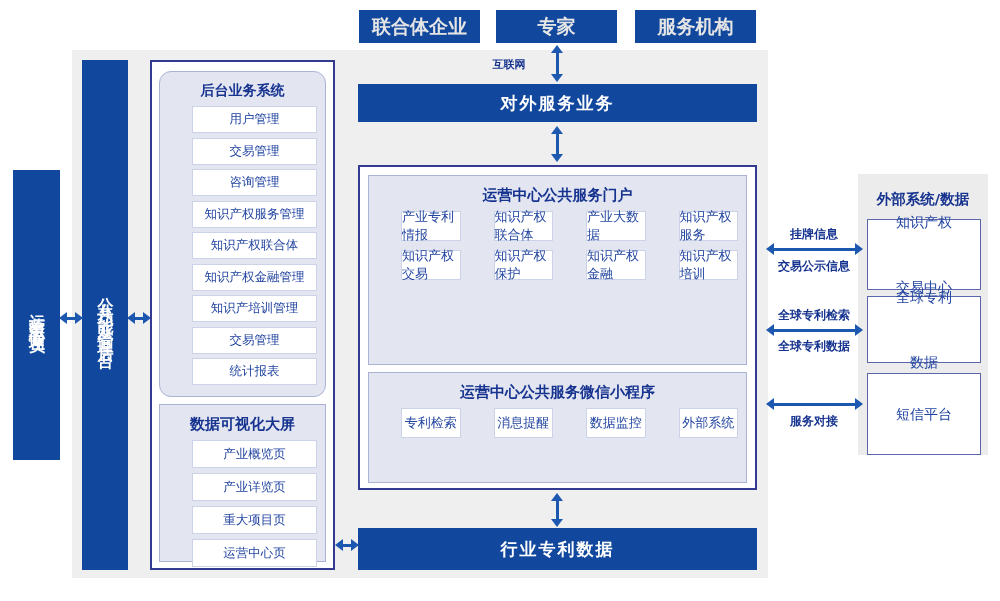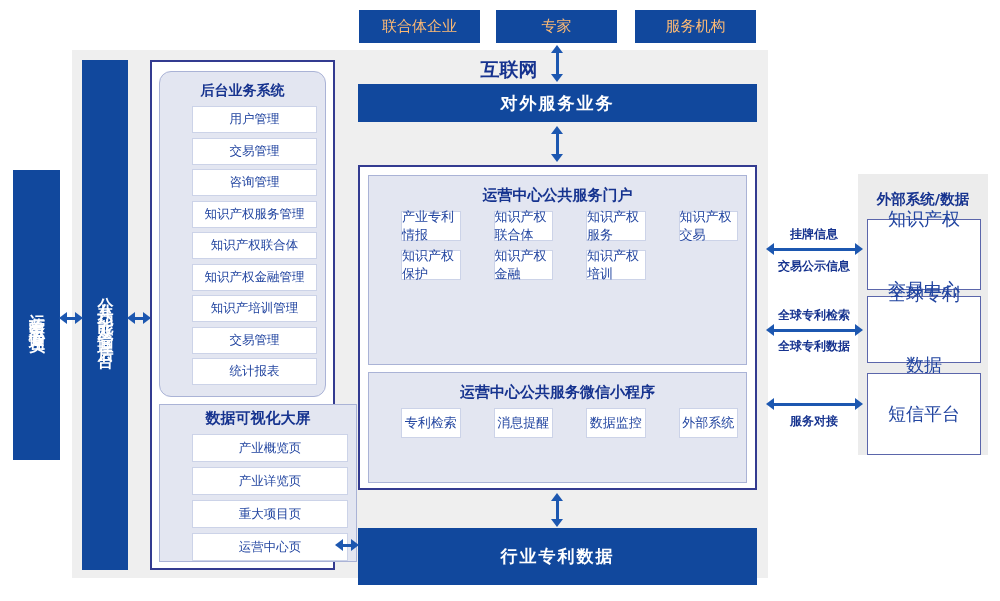--- a/index.html
+++ b/index.html
@@ -7,22 +7,22 @@
     --panelbg:#e3e6f1; --panelborder:#aab3d6; --containerborder:#333b90;
     --canvasgray:#efefef; --rightgray:#ececec; --boxborder:#5b66ab; --itemborder:#ccd3e8;
   }
   *{margin:0;padding:0;box-sizing:border-box;}
   body{font-family:"DejaVu Sans","Liberation Sans",sans-serif;background:#ffffff;}
   .canvas{position:relative;width:1000px;height:601px;background:#ffffff;overflow:hidden;}
   .bg{position:absolute;}
   .main-bg{left:72px;top:50px;width:696px;height:528px;background:var(--canvasgray);}
   .right-bg{left:858px;top:174px;width:130px;height:281px;background:var(--rightgray);}
 
-  .dark-box{position:absolute;background:var(--primary);color:#fdba74;font-weight:normal;
-    display:flex;align-items:center;justify-content:center;font-size:15px;}
+  .dark-box{position:absolute;background:var(--primary);color:#e5e5e5;font-weight:bold;
+    display:flex;align-items:center;justify-content:center;font-size:19px;}
   .bar{position:absolute;background:var(--primary);color:#fff;font-weight:bold;
     display:flex;align-items:center;justify-content:center;font-size:17px;letter-spacing:2px;}
 
   .vbar{position:absolute;background:var(--primary);color:#fff;font-weight:bold;font-size:16px;
     writing-mode:vertical-rl;text-orientation:upright;display:flex;align-items:center;justify-content:center;}
 
   .container{position:absolute;background:#fff;border:2px solid var(--containerborder);}
   .panel{position:absolute;background:var(--panelbg);border:1px solid var(--panelborder);
     display:flex;flex-direction:column;padding:6px 8px;}
   .panel-title{text-align:center;font-weight:bold;color:var(--headerblue);font-size:14px;
@@ -49,36 +49,36 @@
   .arr-h .shaft{position:absolute;top:5.5px;left:6px;right:6px;height:3px;background:var(--arrow);}
   .arr-h::before{content:"";position:absolute;left:0;top:1px;width:0;height:0;
     border-top:6px solid transparent;border-bottom:6px solid transparent;border-right:8px solid var(--arrow);}
   .arr-h::after{content:"";position:absolute;right:0;top:1px;width:0;height:0;
     border-top:6px solid transparent;border-bottom:6px solid transparent;border-left:8px solid var(--arrow);}
 
   .lbl{position:absolute;color:var(--headerblue);font-weight:bold;font-size:12px;text-align:center;}
   .ext-title{position:absolute;left:858px;top:190px;width:130px;text-align:center;
     font-weight:bold;font-size:14.5px;color:var(--headerblue);}
   .ext-box{position:absolute;left:867px;width:114px;background:#fff;border:1px solid var(--boxborder);
-    color:var(--textblue);font-size:18px;display:flex;flex-direction:column;
+    color:var(--textblue);font-size:14px;display:flex;flex-direction:column;
     align-items:center;justify-content:center;line-height:1.45;gap:45px;}
 </style>
 </head>
 <body>
 
 <div class="canvas">
 
   <div class="bg main-bg"></div>
   <div class="bg right-bg"></div>
 
   <div class="dark-box" style="left:359px;top:10px;width:121px;height:33px;">联合体企业</div>
   <div class="dark-box" style="left:496px;top:10px;width:121px;height:33px;">专家</div>
   <div class="dark-box" style="left:635px;top:10px;width:121px;height:33px;">服务机构</div>
 
-  <div class="lbl" style="left:474px;top:57px;width:70px;font-size:19px;">互联网</div>
+  <div class="lbl" style="left:474px;top:57px;width:70px;font-size:11px;">互联网</div>
   <div class="arr arr-v" style="left:550px;top:45px;height:37px;">
       <span class="shaft"></span>
     </div>
 
   <div class="bar" style="left:358px;top:84px;width:399px;height:38px;">对外服务业务</div>
   <div class="arr arr-v" style="left:550px;top:126px;height:36px;">
       <span class="shaft"></span>
     </div>
 
   <div class="vbar" style="left:13px;top:170px;width:47px;height:290px;letter-spacing:4px;">运营中心管理员</div>
@@ -98,37 +98,38 @@
         <div class="item side-item">交易管理</div>
         <div class="item side-item">咨询管理</div>
         <div class="item side-item">知识产权服务管理</div>
         <div class="item side-item">知识产权联合体</div>
         <div class="item side-item">知识产权金融管理</div>
         <div class="item side-item">知识产培训管理</div>
         <div class="item side-item">交易管理</div>
         <div class="item side-item">统计报表</div>
       </div>
     </div>
-    <div class="panel" style="left:7px;top:342px;width:198px;height:158px;justify-content:center;">
+    <div class="panel" style="left:7px;top:342px;width:167px;height:158px;">
       <div class="panel-title" style="font-size:15px;">数据可视化大屏</div>
       <div class="col" style="gap:5px;">
         <div class="item dash-item">产业概览页</div>
         <div class="item dash-item">产业详览页</div>
         <div class="item dash-item">重大项目页</div>
         <div class="item dash-item">运营中心页</div>
       </div>
     </div>
   </div>
 
   <div class="container" style="left:358px;top:165px;width:399px;height:325px;">
     <div class="panel" style="left:8px;top:8px;width:379px;height:190px;">
       <div class="panel-title portal-title">运营中心公共服务门户</div>
       <div class="grid2">
         <div class="item portal-item">产业专利情报</div>
         <div class="item portal-item">知识产权联合体</div>
+        <div class="item portal-item">产业大数据</div>
         <div class="item portal-item">知识产权服务</div>
         <div class="item portal-item">知识产权交易</div>
         <div class="item portal-item">知识产权保护</div>
         <div class="item portal-item">知识产权金融</div>
         <div class="item portal-item">知识产权培训</div>
       </div>
     </div>
     <div class="panel" style="left:8px;top:205px;width:379px;height:111px;">
       <div class="panel-title portal-title">运营中心公共服务微信小程序</div>
       <div class="grid2">
@@ -136,21 +137,21 @@
         <div class="item portal-item">消息提醒</div>
         <div class="item portal-item">数据监控</div>
         <div class="item portal-item">外部系统</div>
       </div>
     </div>
   </div>
 
   <div class="arr arr-v" style="left:550px;top:493px;height:34px;">
       <span class="shaft"></span>
     </div>
-  <div class="bar" style="left:358px;top:528px;width:399px;height:57px;text-align:center;">行业专利数据</div>
+  <div class="bar" style="left:358px;top:528px;width:399px;height:42px;text-align:center;">行业专利数据</div>
   <div class="arr arr-h" style="left:335px;top:538px;width:24px;">
       <span class="shaft"></span>
     </div>
 
   <div class="lbl" style="left:764px;top:226px;width:100px;">挂牌信息</div>
   <div class="arr arr-h" style="left:766px;top:242px;width:97px;">
       <span class="shaft"></span>
     </div>
   <div class="lbl" style="left:760px;top:258px;width:108px;">交易公示信息</div>
 

